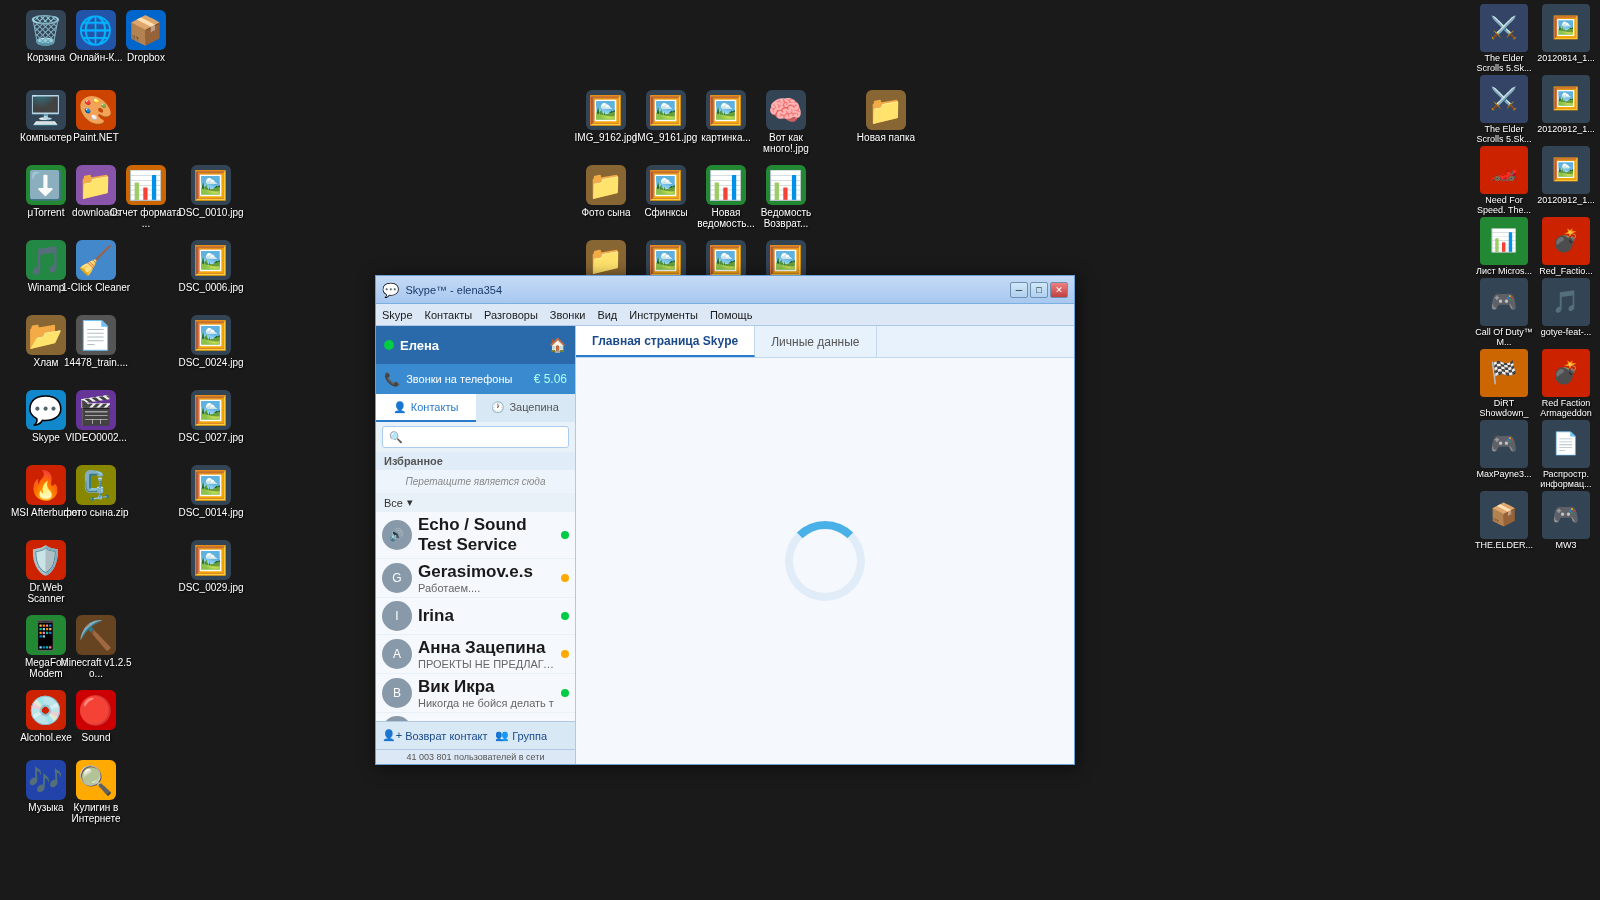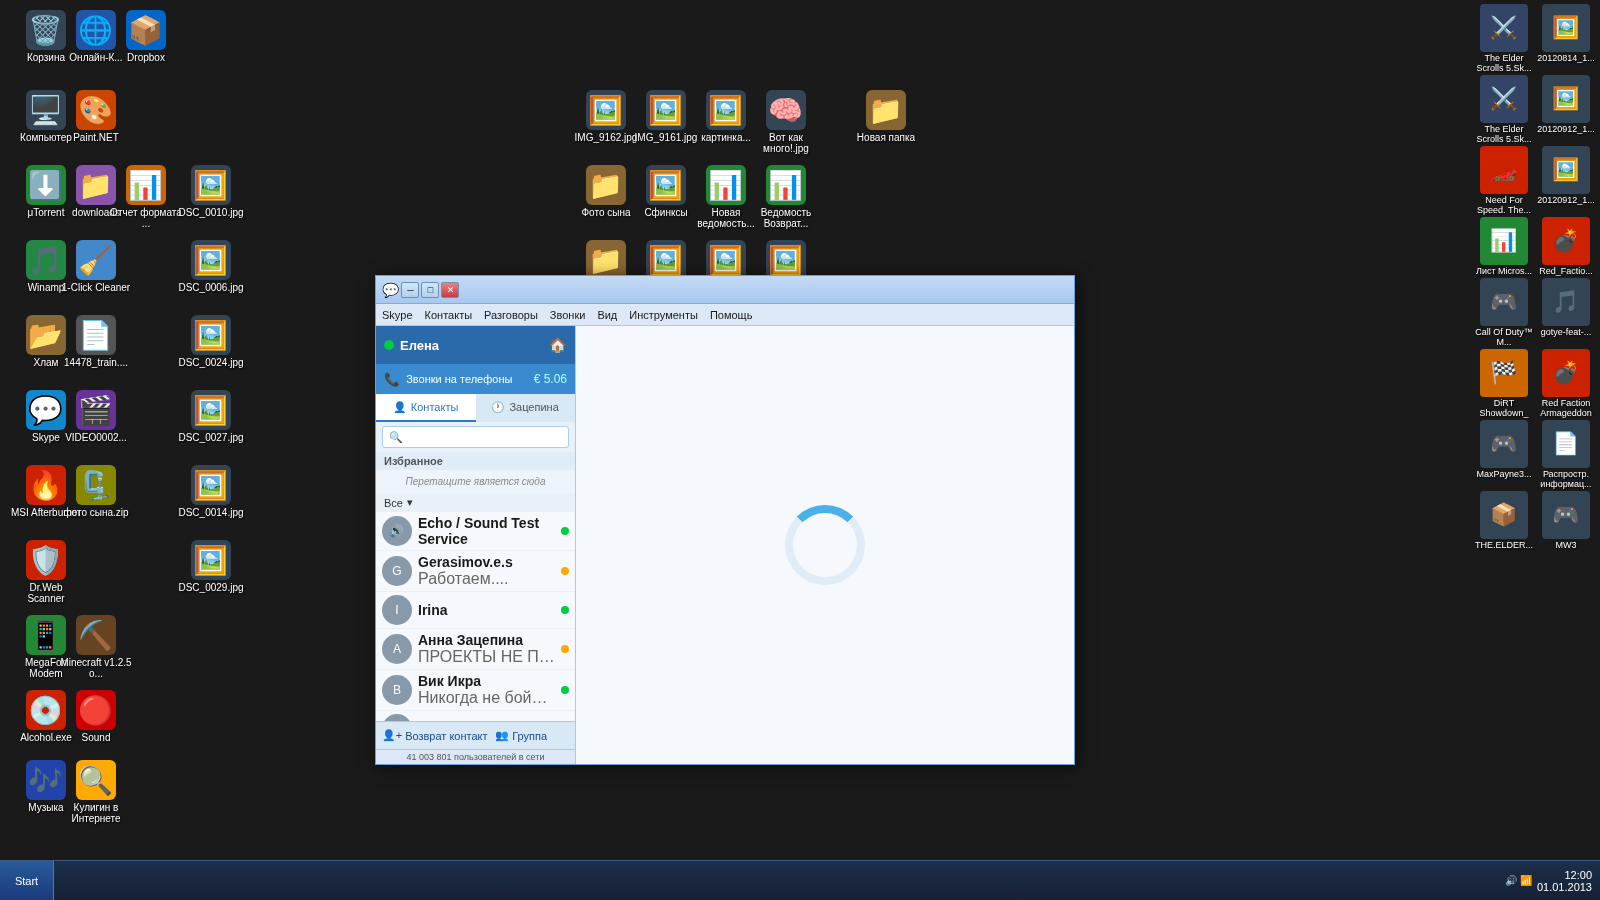--- a/index.html
+++ b/index.html
@@ -271,22 +271,22 @@
       background: #8899aa;
       flex-shrink: 0;
       overflow: hidden;
       display: flex;
       align-items: center;
       justify-content: center;
       font-size: 12px;
       color: #fff;
     }
     .contact-info { flex: 1; min-width: 0; }
-    .contact-name { font-size: 14px; font-weight: bold; color: #1a1a1a; }
-    .contact-status { font-size: 16px; color: #666; white-space: nowrap; overflow: hidden; text-overflow: ellipsis; }
+    .contact-name { font-size: 17px; font-weight: bold; color: #1a1a1a; }
+    .contact-status { font-size: 11px; color: #666; white-space: nowrap; overflow: hidden; text-overflow: ellipsis; }
     .status-dot {
       width: 8px;
       height: 8px;
       border-radius: 50%;
       flex-shrink: 0;
     }
     .status-green { background: #00cc44; }
     .status-yellow { background: #ffaa00; }
     .skype-bottom-bar {
       height: 28px;
@@ -656,20 +656,21 @@
       <div class="r-img" style="background:#334455;">🎮</div>
       <div class="r-label">MW3</div>
     </div>
       </div>
     </div>
 
   <div class="skype-window">
 
     <div class="skype-titlebar">
       <span style="font-size:14px;">💬</span>
+      <span class="title-text">Skype™ - elena354</span>
       <div class="win-btn minimize">─</div>
       <div class="win-btn maximize">□</div>
       <div class="win-btn close">✕</div>
     </div>
 
     <div class="skype-menubar">
       <span>Skype</span>
       <span>Контакты</span>
       <span>Разговоры</span>
       <span>Звонки</span>
@@ -775,33 +776,26 @@
           </div>
           <div class="bottom-add">
             <span>👥</span>
             <span>Группа</span>
           </div>
         </div>
         <div class="status-bar-text">41 003 801 пользователей в сети</div>
       </div>
 
       <div class="skype-right">
+        <div class="skype-right-tabs">
+          <div class="right-tab active">Главная страница Skype</div>
+          <div class="right-tab inactive">Личные данные</div>
+        </div>
         <div class="skype-content">
           <div class="loading-spinner"></div>
         </div>
       </div>
     </div>
   </div>
 
-  <div class="taskbar">
-    <div class="taskbar-start">Start</div>
-    <div style="flex:1;"></div>
-    <div class="taskbar-tray">
-      <span>🔊 📶</span>
-      <div class="taskbar-clock">
-        <div>12:00</div>
-        <div>01.01.2013</div>
-      </div>
-    </div>
-  </div>
 
 
 </div>
 
 </body></html>

